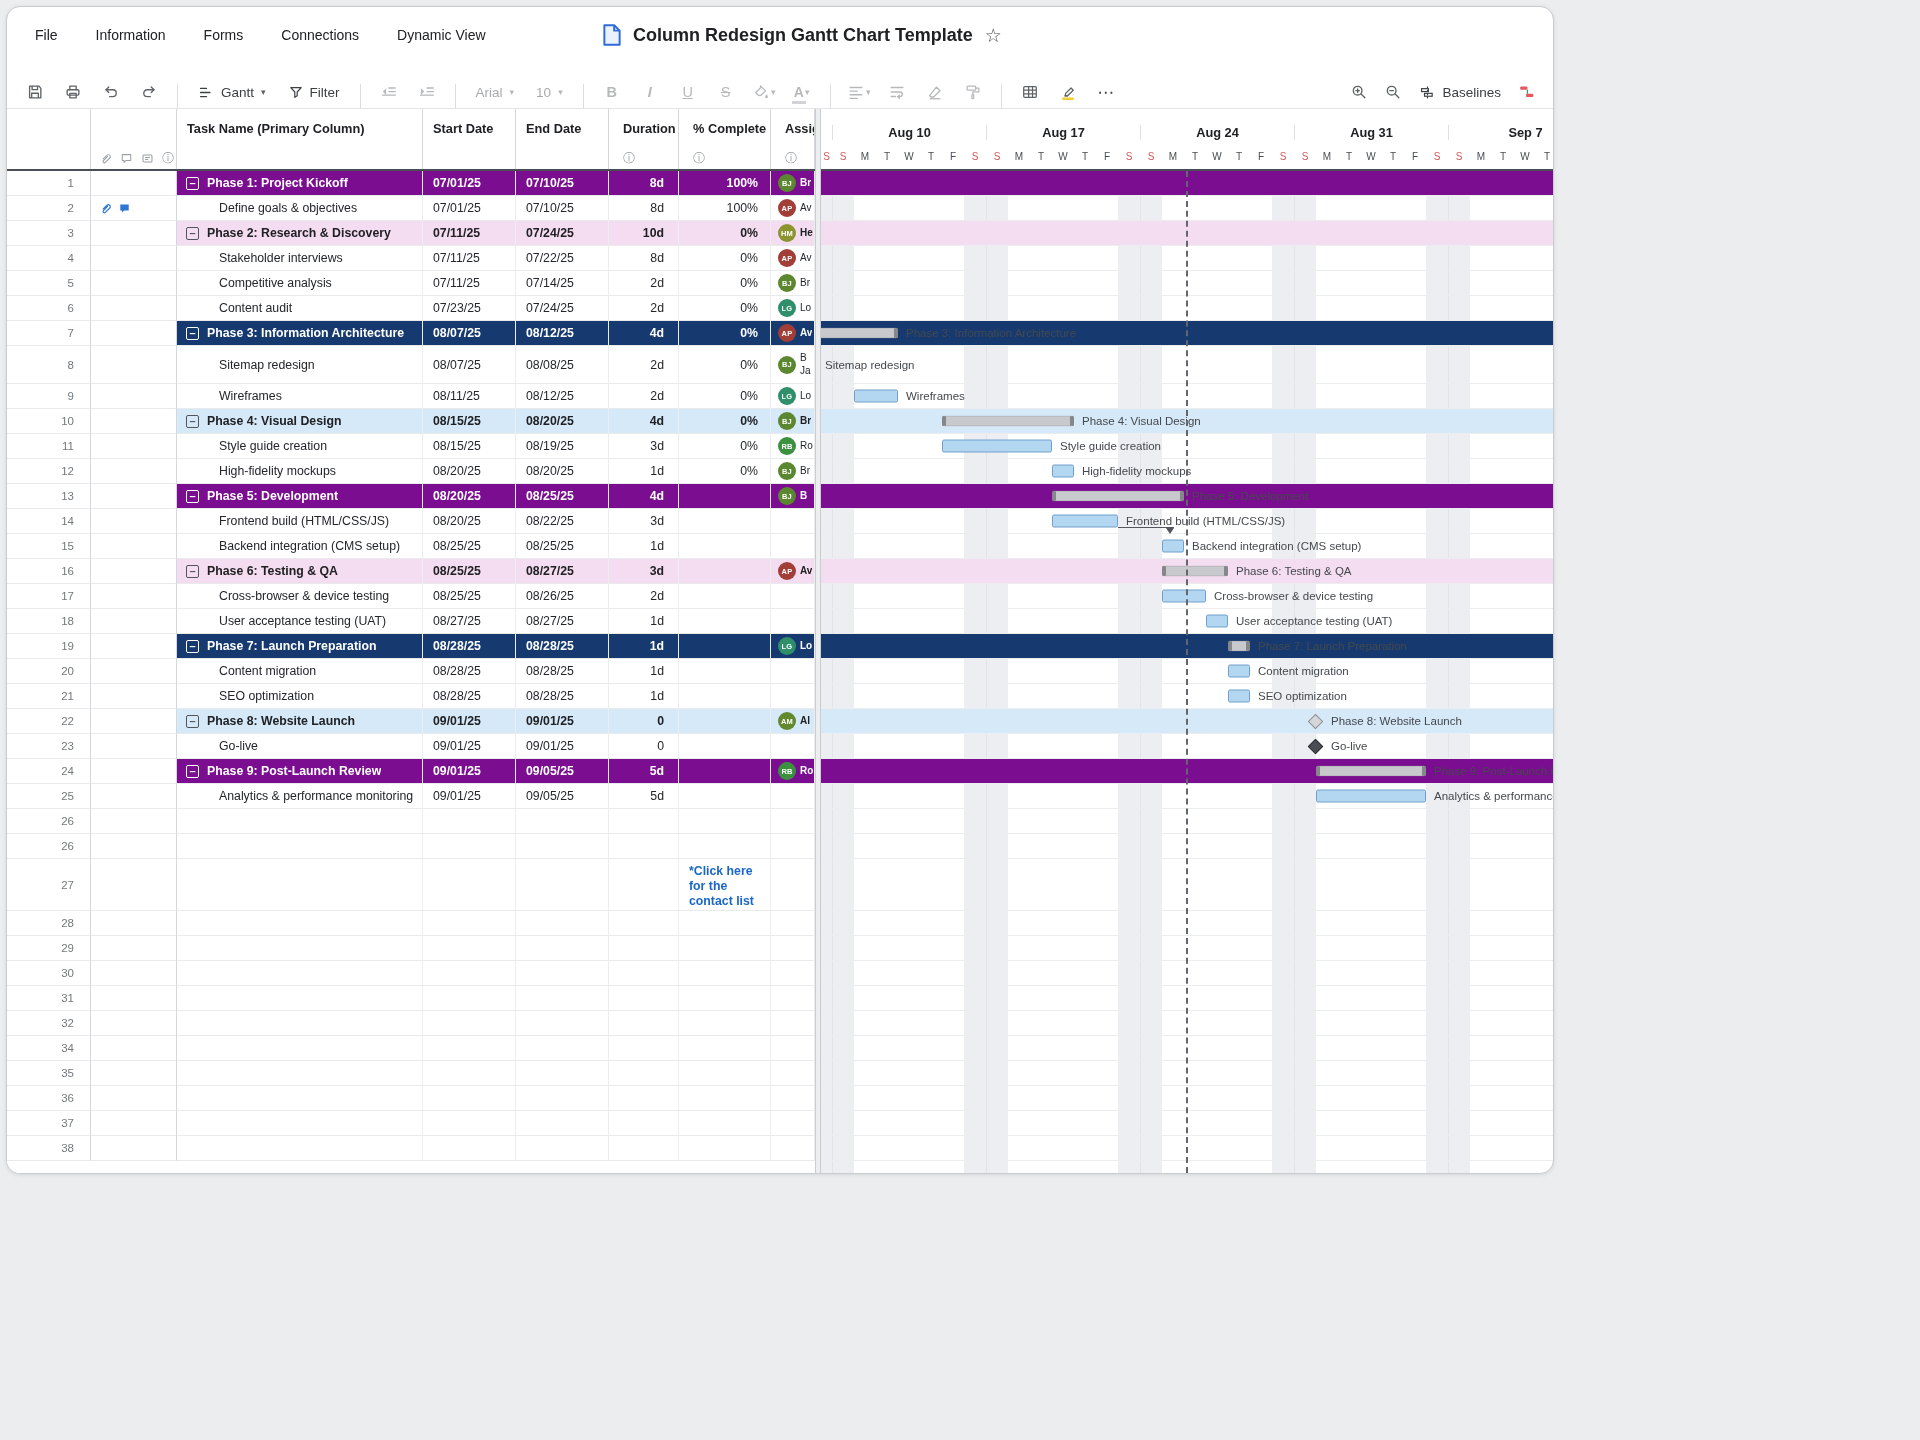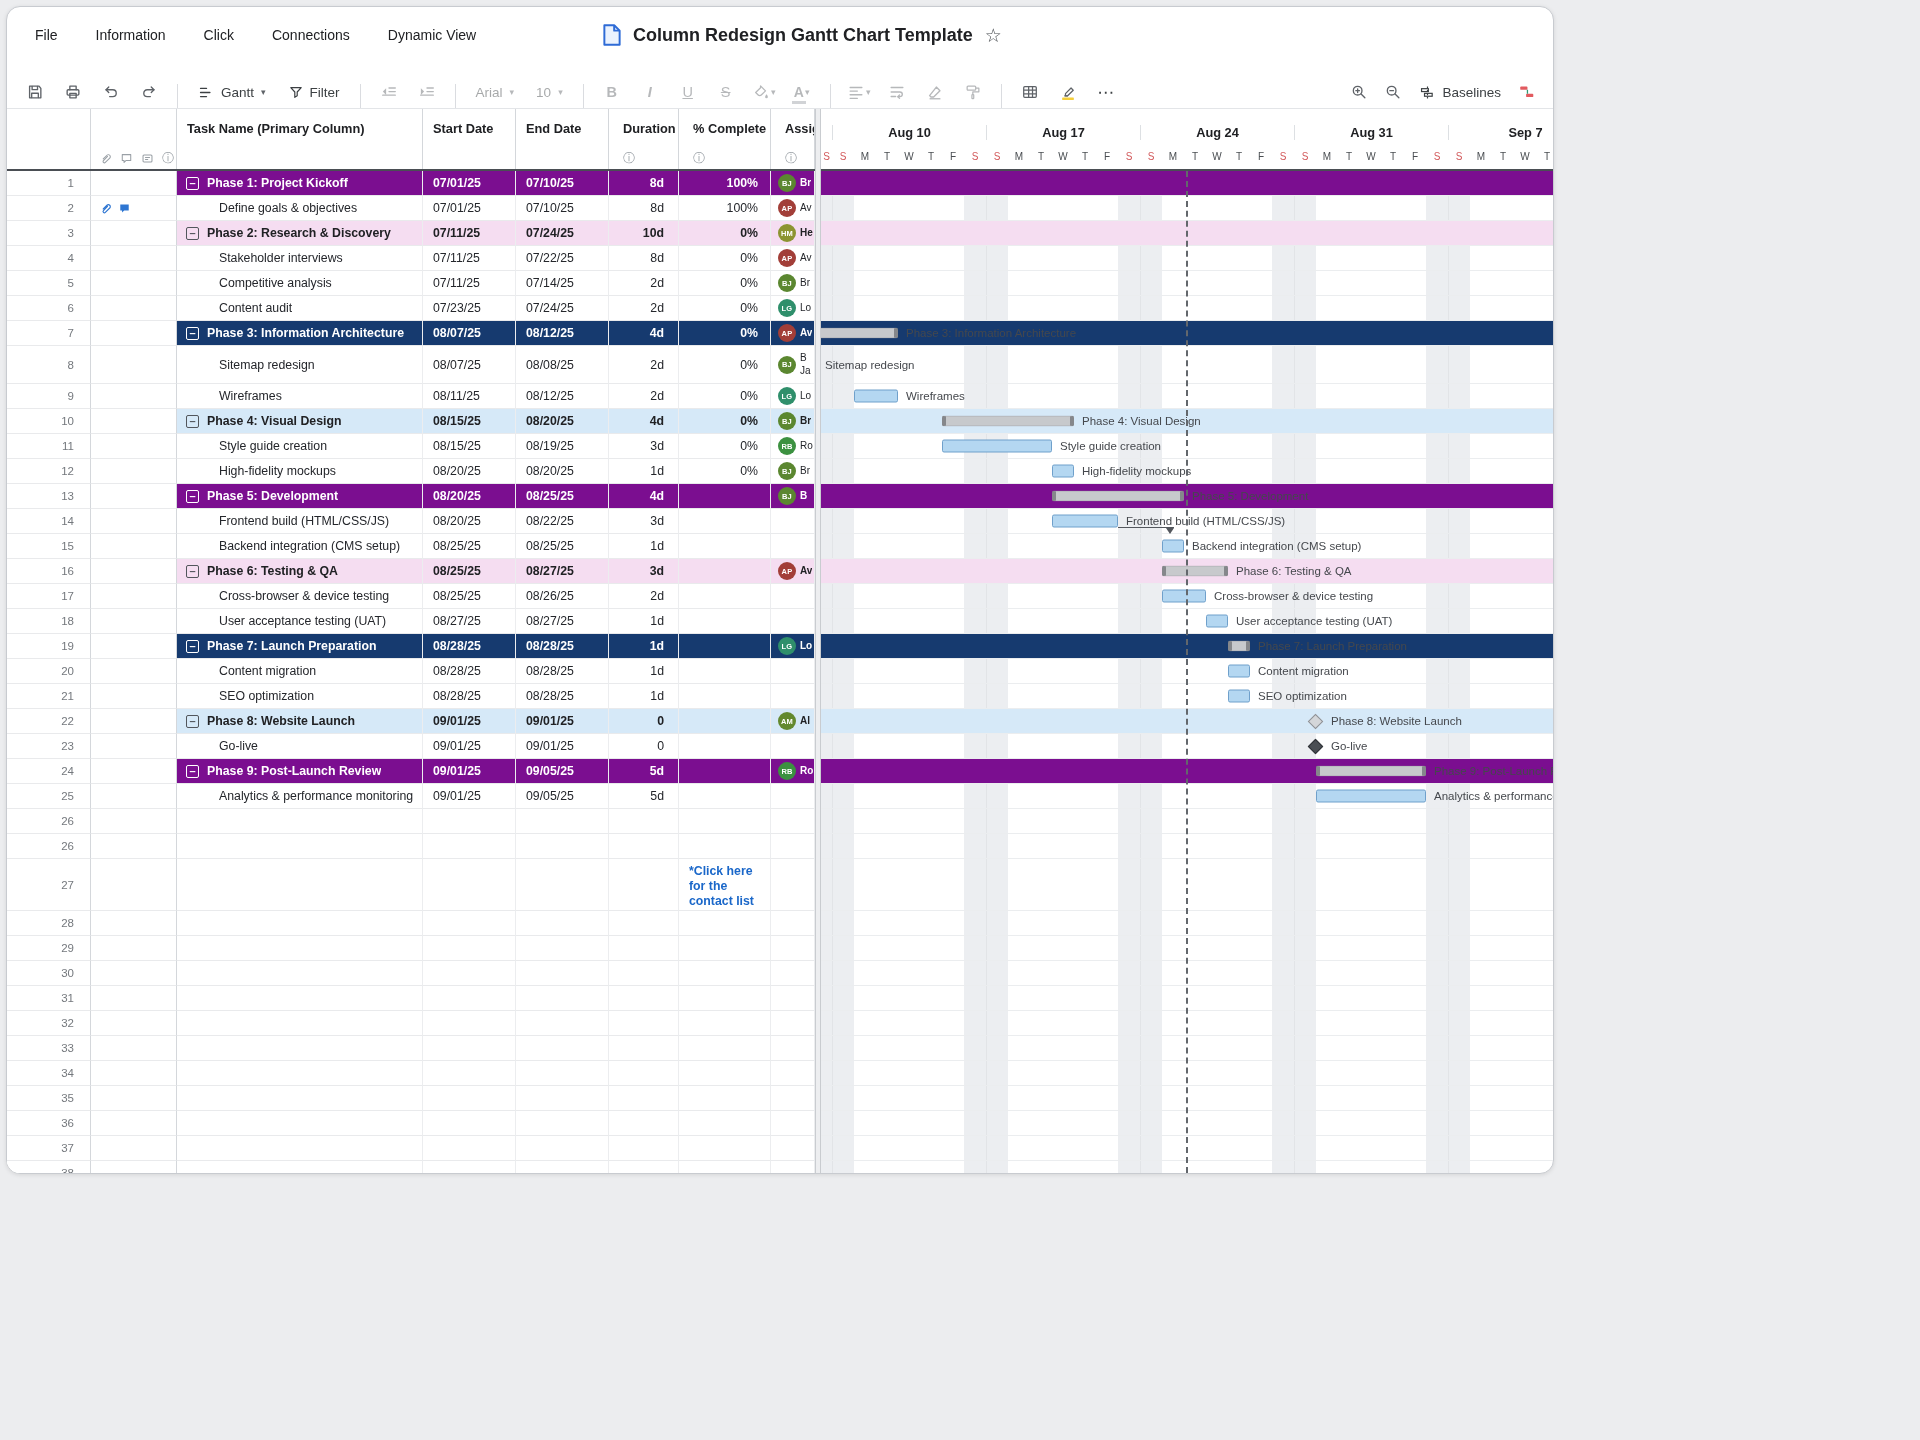--- a/index.html
+++ b/index.html
@@ -127,21 +127,21 @@
   .ind { display:inline-flex; color:#2E76D2; }
 </style>
 </head>
 <body>
 
 <div class="window">
 
   <div class="menubar">
     <span class="menu">File</span>
     <span class="menu">Information</span>
-    <span class="menu">Click</span>
+    <span class="menu">Forms</span>
     <span class="menu">Connections</span>
     <span class="menu">Dynamic View</span>
     <div class="titlegrp">
       <svg width="22" height="24" viewBox="0 0 20 22" fill="none">
         <path d="M3 2h9l5 5v13H3z" fill="#EAF2FE" stroke="#2E6BD6" stroke-width="1.8" stroke-linejoin="round"></path>
         <path d="M12 2v5h5" stroke="#2E6BD6" stroke-width="1.8" fill="none" stroke-linejoin="round"></path>
       </svg>
       <span class="stitle">Column Redesign Gantt Chart Template</span>
       <span class="star">☆</span>
     </div>
@@ -786,30 +786,20 @@
             <div class="c w-ico ico"></div>
             <div class="c w-nm nm"></div>
             <div class="c w-dt dt"></div>
             <div class="c w-dt dt"></div>
             <div class="c w-du du"></div>
             <div class="c w-pc pc"></div>
             <div class="c w-as as"></div>
           </div>
           <div class="grow sty-w" style="height: 25px;">
             <div class="c w-gut gut">32</div>
-            <div class="c w-ico ico"></div>
-            <div class="c w-nm nm"></div>
-            <div class="c w-dt dt"></div>
-            <div class="c w-dt dt"></div>
-            <div class="c w-du du"></div>
-            <div class="c w-pc pc"></div>
-            <div class="c w-as as"></div>
-          </div>
-          <div class="grow sty-w" style="height: 25px;">
-            <div class="c w-gut gut">33</div>
             <div class="c w-ico ico"></div>
             <div class="c w-nm nm"></div>
             <div class="c w-dt dt"></div>
             <div class="c w-dt dt"></div>
             <div class="c w-du du"></div>
             <div class="c w-pc pc"></div>
             <div class="c w-as as"></div>
           </div>
           <div class="grow sty-w" style="height: 25px;">
             <div class="c w-gut gut">34</div>

